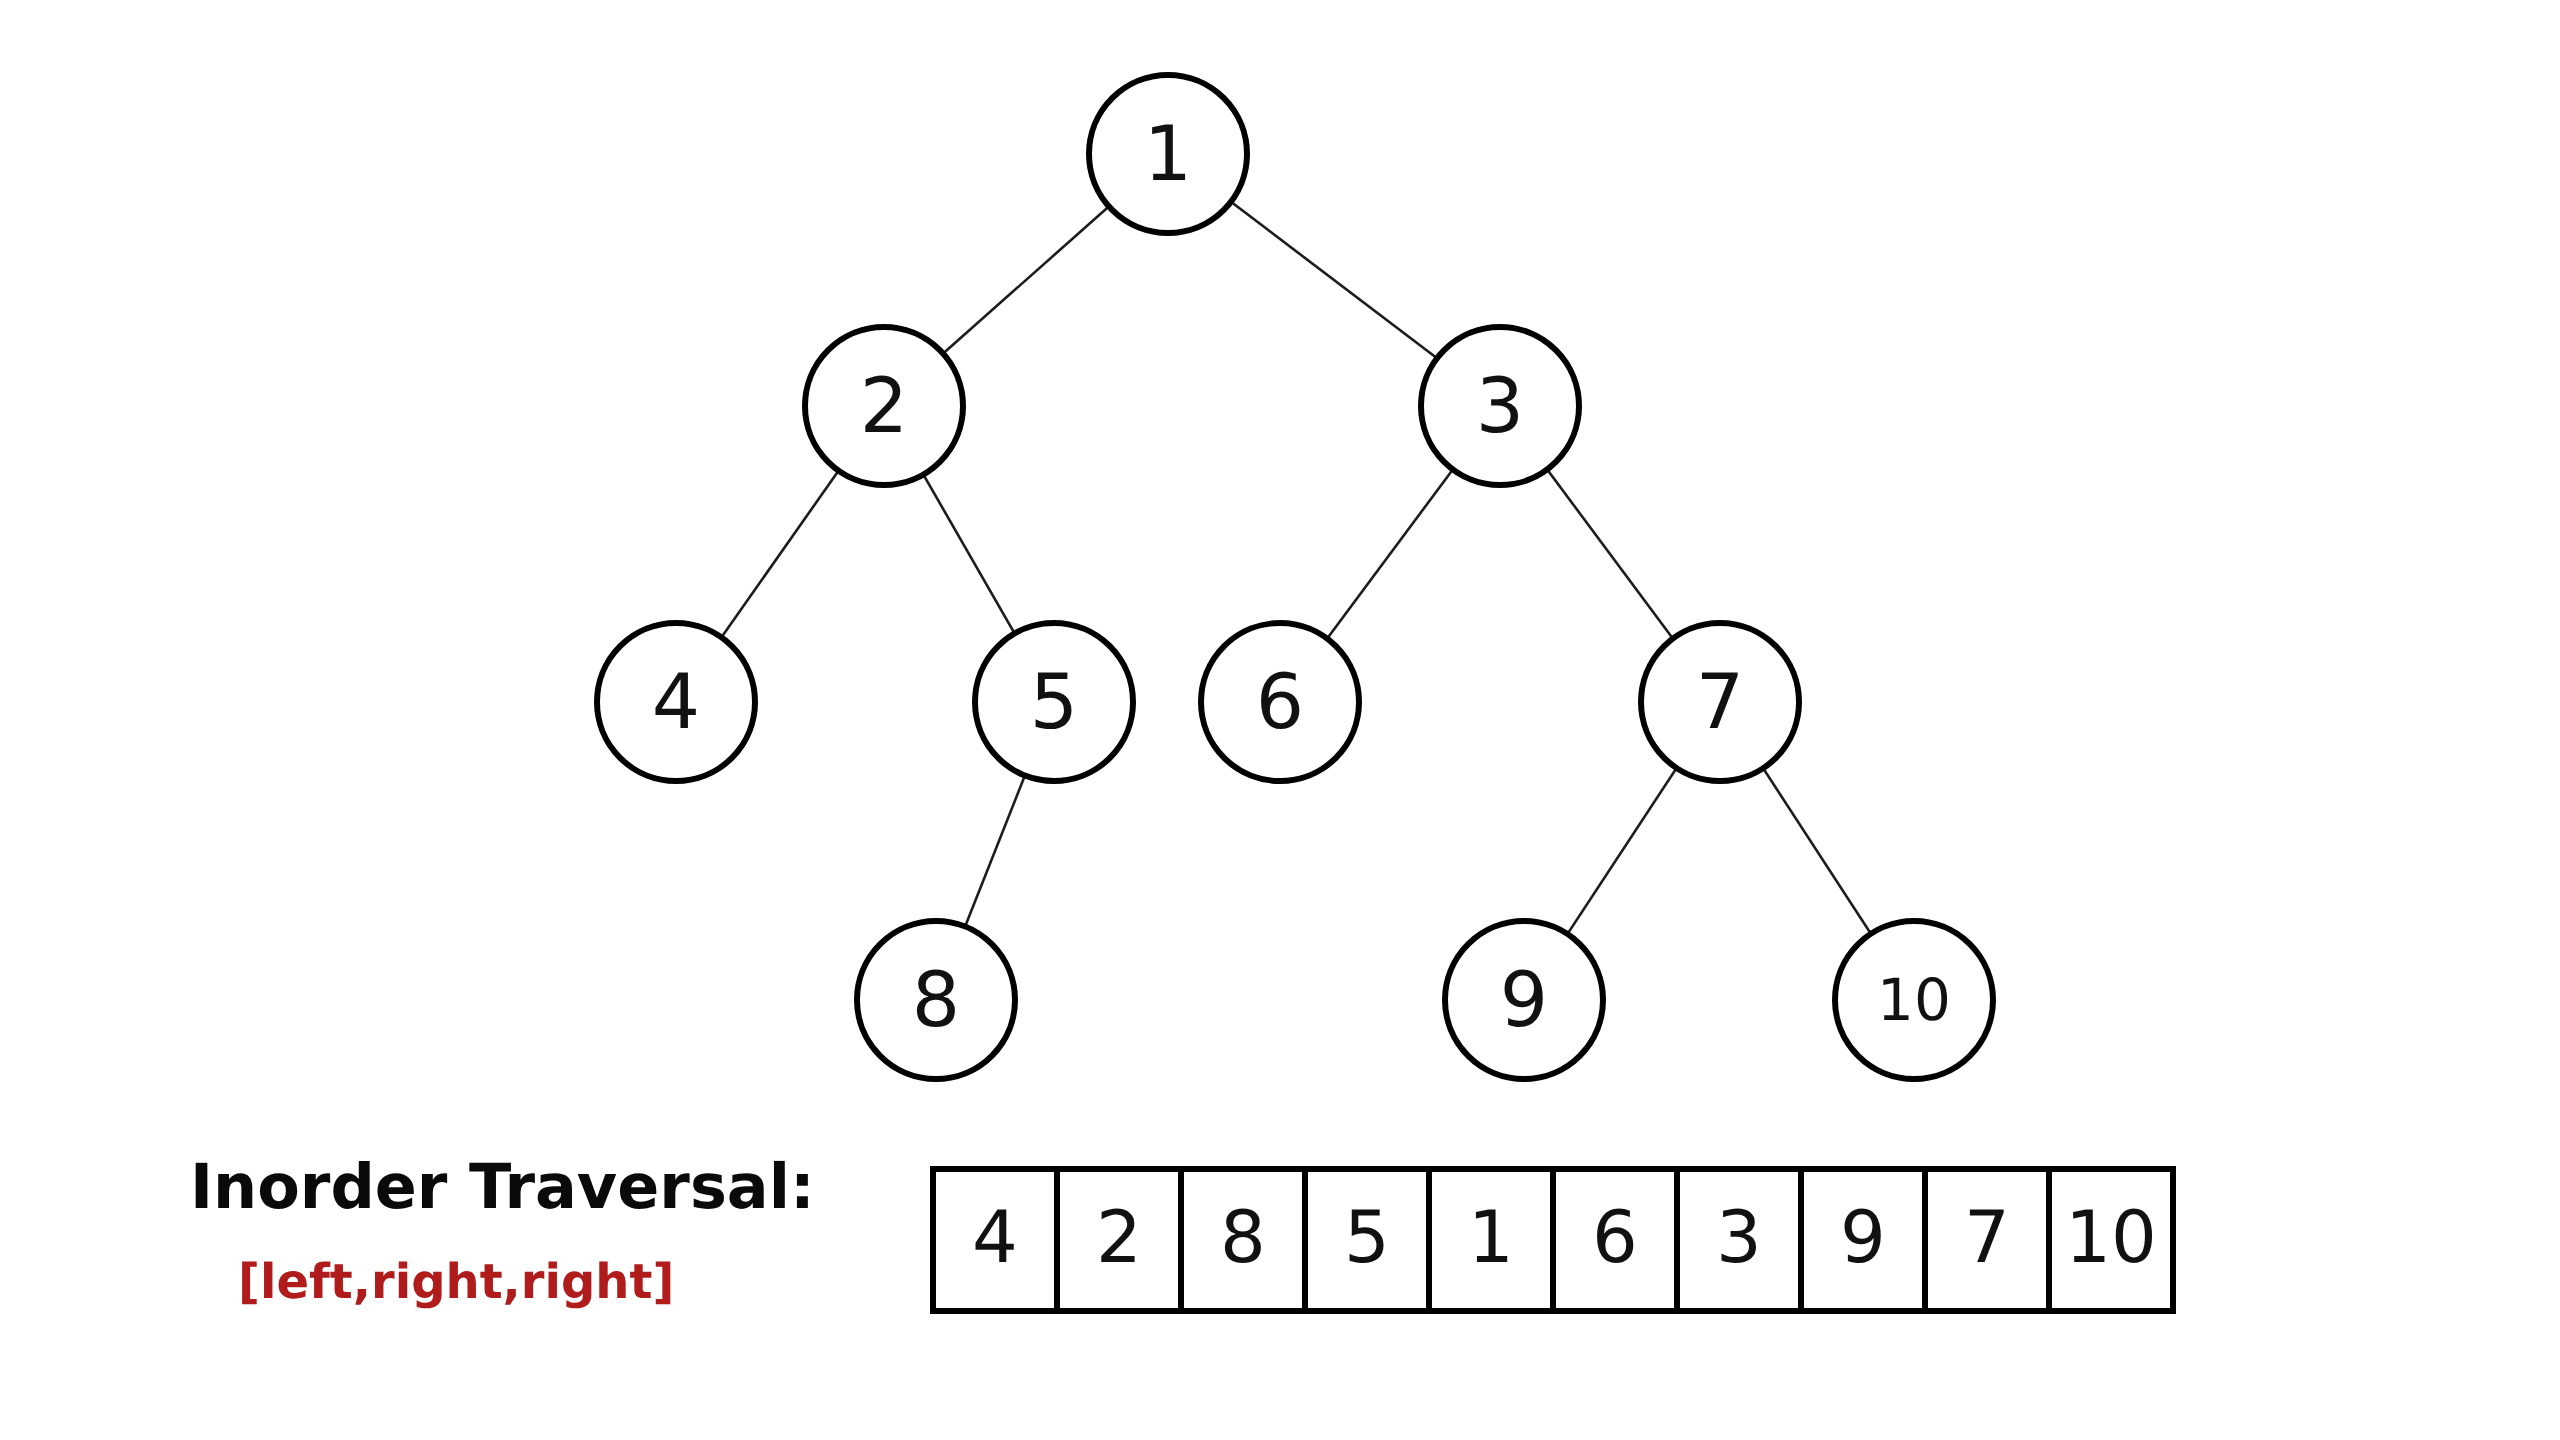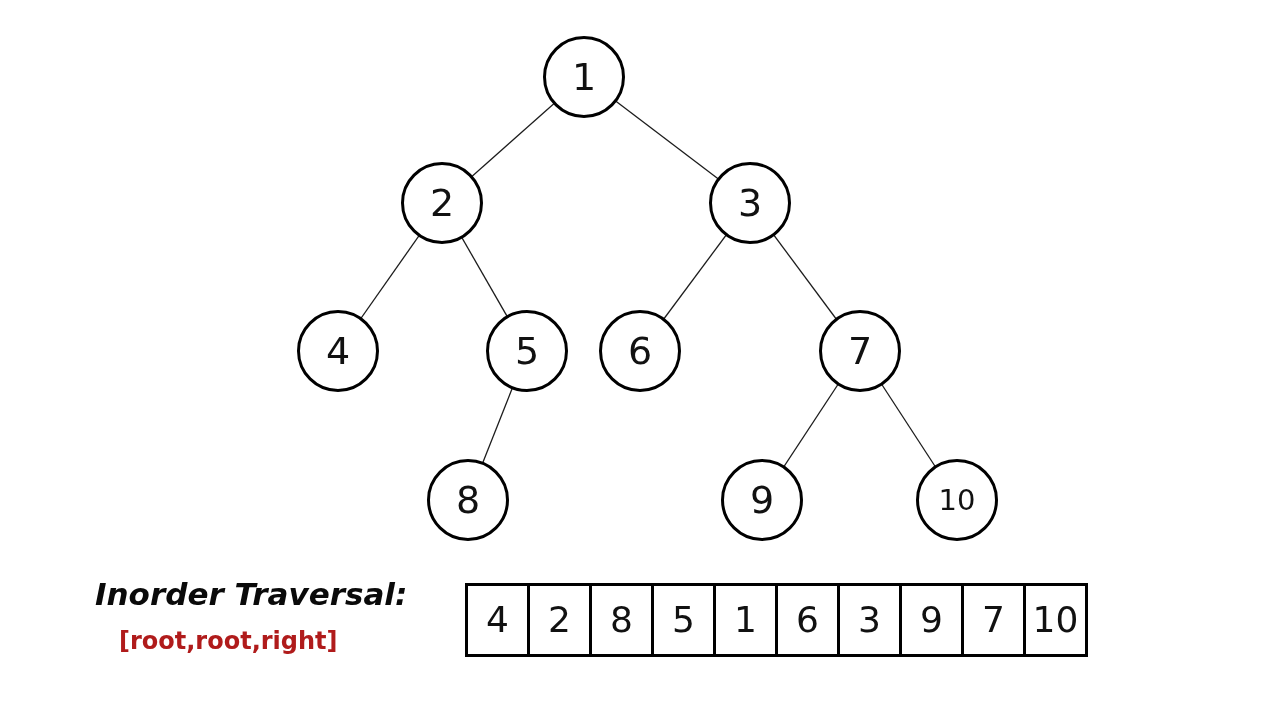--- a/index.html
+++ b/index.html
@@ -43,21 +43,20 @@
   }
   .node.small { font-size: 29px; }
   .caption-title {
     position: absolute;
     left: 95px;
     top: 576px;
     font-size: 31px;
     font-weight: bold;
     color: #0a0a0a;
     letter-spacing: 0px;
-    font-style: italic;
   }
   .caption-hint {
     position: absolute;
     left: 119px;
     top: 627px;
     font-size: 24px;
     font-weight: bold;
   }
   .result-array {
     position: absolute;
@@ -123,21 +122,21 @@
       <span>8</span>
     </div>
   <div class="node" style="left:721px; top:459px;">
       <span>9</span>
     </div>
   <div class="node small" style="left:916px; top:459px;">
       <span>10</span>
     </div>
 
   <div class="caption-title">Inorder Traversal:</div>
-  <div class="caption-hint" style="color: rgb(176, 27, 27);">[root,root,right]</div>
+  <div class="caption-hint" style="color: rgb(176, 27, 27);">[left,right,right]</div>
 
   <div class="result-array">
     <div class="cell">4</div>
     <div class="cell">2</div>
     <div class="cell">8</div>
     <div class="cell">5</div>
     <div class="cell">1</div>
     <div class="cell">6</div>
     <div class="cell">3</div>
     <div class="cell">9</div>

